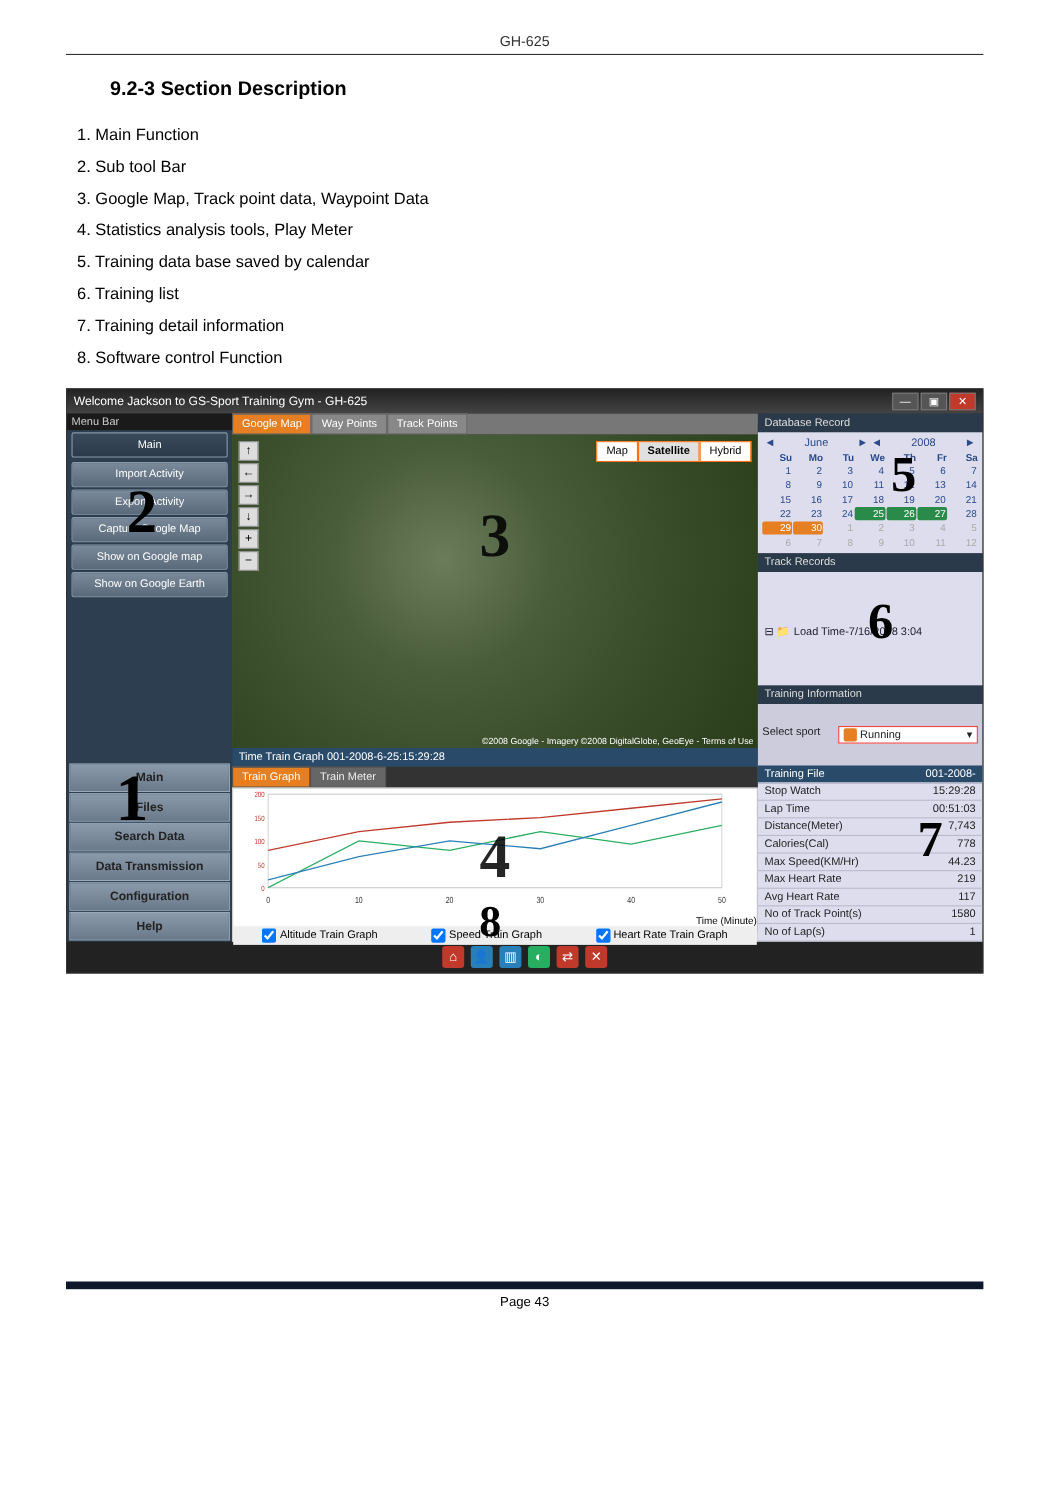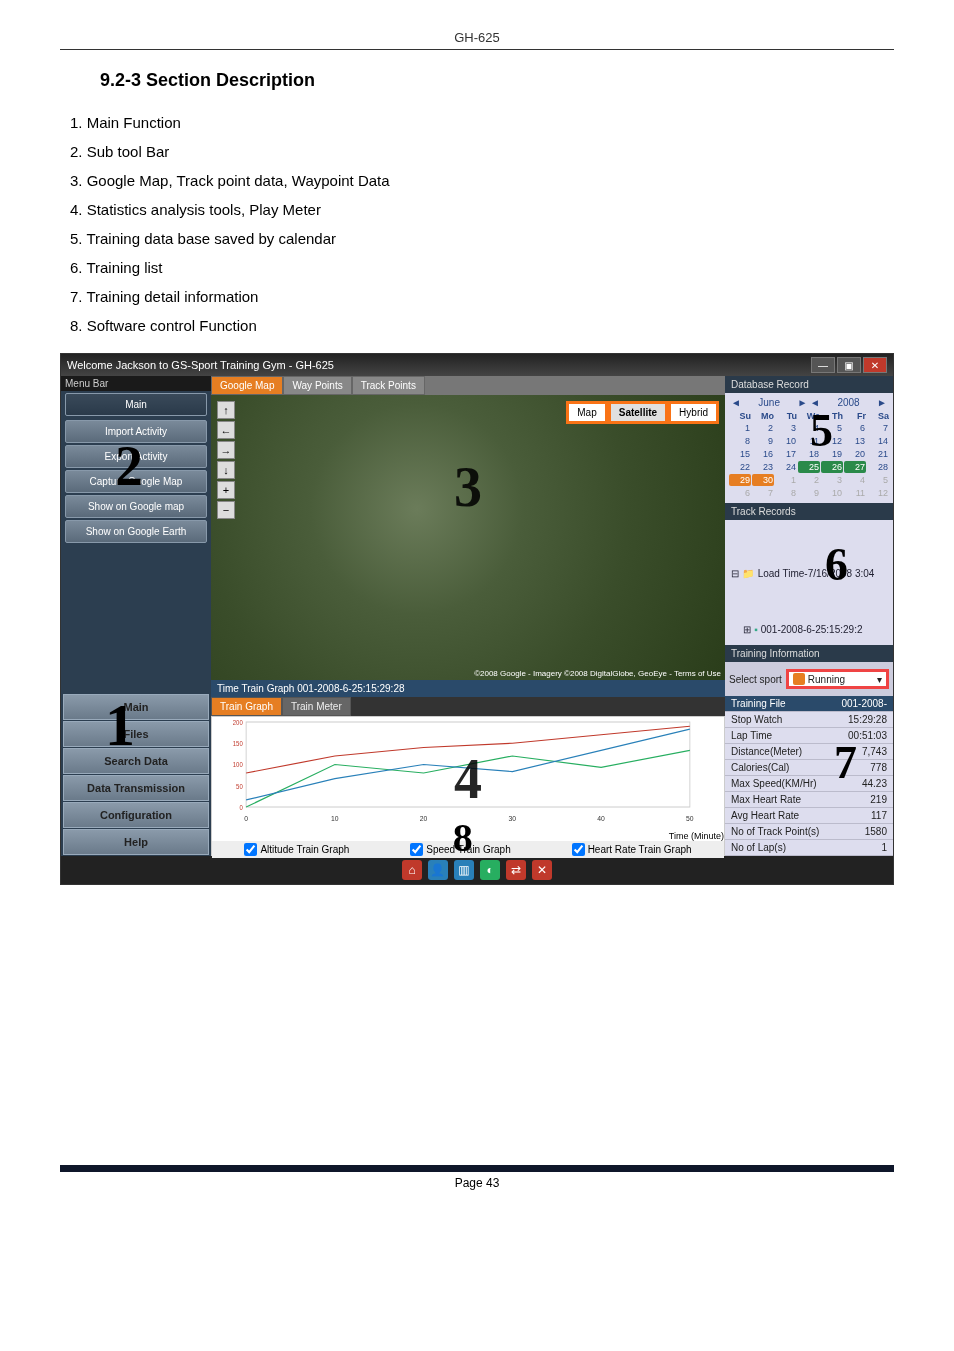--- a/index.html
+++ b/index.html
@@ -27,55 +27,55 @@
 
   .center-col { flex: 1; display: flex; flex-direction: column; background: #333; }
   .map-tabs { background: #777; display: flex; font-size: 10px; }
   .map-tab { padding: 3px 8px; background: #888; color: #fff; border: 1px solid #666; cursor: pointer; }
   .map-tab.active { background: #e67e22; color: #fff; }
   .map-area { flex: 1; position: relative; background: #4a5d3a; overflow: hidden; }
   .satellite-img { width: 100%; height: 100%; background: radial-gradient(circle at 40% 40%, #6b7c5a 0%, #4a5d3a 30%, #3a4d2a 60%, #2a3d1a 100%); position: relative; }
   .map-zoom-controls { position: absolute; top: 6px; left: 6px; display: flex; flex-direction: column; gap: 2px; }
   .zoom-btn { width: 18px; height: 18px; background: #ddd; border: 1px solid #888; font-size: 11px; display: flex; align-items: center; justify-content: center; cursor: pointer; }
   .map-type-btns { position: absolute; top: 6px; right: 6px; display: flex; gap: 0; }
-  .mtype-btn { background: #fff; border: 3px solid #f97316; padding: 3px 8px; font-size: 10px; cursor: pointer; }
+  .mtype-btn { background: #fff; border: 1px solid #f97316; padding: 3px 8px; font-size: 10px; cursor: pointer; }
   .mtype-btn.active { background: #e0e0e0; font-weight: bold; }
   .map-attribution { position: absolute; bottom: 2px; right: 4px; color: #fff; font-size: 8px; }
   .big-num { position: absolute; font-family: "Times New Roman", serif; font-size: 56px; font-weight: bold; color: #000; opacity: 0.85; }
   .big-num.n3 { top: 60px; left: 50%; transform: translateX(-50%); }
 
   .graph-header { background: #2a4a6a; color: #fff; font-size: 10px; padding: 3px 6px; }
   .graph-tabs { display: flex; font-size: 10px; text-align: center; }
   .gtab { padding: 3px 8px; background: #666; color: #eee; border: 1px solid #555; cursor: pointer; }
   .gtab.active { background: #e67e22; color: #fff; }
   .graph-area { background: #fff; height: 140px; position: relative; border: 1px solid #ccc; }
   .chart-svg { width: 100%; height: 110px; }
   .chart-controls { display: flex; justify-content: space-around; font-size: 10px; padding: 2px; background: #eee; }
   .chk { display: flex; align-items: center; gap: 3px; }
   .big-num.n4 { top: 30px; left: 50%; transform: translateX(-50%); }
 
-  .right-col { width: 168px; background: #3a4a5a; display: flex; flex-direction: column; font-size: 10px; color: #222; border-radius: 10px; }
+  .right-col { width: 204px; background: #3a4a5a; display: flex; flex-direction: column; font-size: 10px; color: #222; border-radius: 10px; }
   .right-header { background: #2a3a4a; color: #ddd; padding: 3px 6px; font-size: 10px; }
   .calendar { background: #dde; padding: 4px; }
   .cal-nav { display: flex; justify-content: space-between; align-items: center; font-size: 10px; color: #2a4a8a; margin-bottom: 3px; }
   .cal-nav-btn { cursor: pointer; padding: 0 2px; }
   .cal-grid { display: grid; grid-template-columns: repeat(7, 1fr); gap: 1px; text-align: right; font-size: 9px; }
   .cal-dow { color: #2a4a8a; font-weight: bold; }
   .cal-day { padding: 1px; color: #2a4a8a; cursor: pointer; }
   .cal-day.other { color: #aaa; }
   .cal-day.sel { background: #e67e22; color: #fff; border-radius: 2px; }
   .cal-day.hl { background: #2a8a4a; color: #fff; border-radius: 2px; }
   .tree-area { background: #dde; flex: 1; padding: 4px; font-size: 10px; overflow: hidden; }
   .tree-item { padding: 1px 0 1px 14px; color: #223; white-space: nowrap; cursor: pointer; margin-top: 43px; }
   .tree-root { padding-left: 2px; }
   .folder-icon { color: #e67e22; margin-right: 3px; }
   .file-icon { color: #3a8; margin-right: 3px; }
   .train-info-header { background: #2a3a4a; color: #ddd; padding: 3px 6px; }
-  .sport-select { display: flex; align-items: center; gap: 4px; padding: 7px 4px; background: #ccd; }
-  .sport-dd { background: #fff; border: 3px solid #ef4444; padding: 1px 4px; font-size: 10px; display: flex; align-items: center; gap: 3px; flex: 1; }
+  .sport-select { display: flex; align-items: flex-start; gap: 16px; padding: 20px 4px; background: #ccd; }
+  .sport-dd { background: #fff; border: 1px solid #ef4444; padding: 1px 4px; font-size: 10px; display: flex; align-items: center; gap: 3px; flex: 1; }
   .run-icon { width: 12px; height: 12px; background: #e67e22; border-radius: 2px; }
   .info-table { background: #dde; }
   .info-row { display: flex; justify-content: space-between; padding: 2px 6px; border-bottom: 1px solid #bbc; }
   .info-row.hdr { background: #2a4a6a; color: #fff; }
 
   .statusbar { background: #222; height: 28px; display: flex; align-items: center; justify-content: center; gap: 6px; }
   .status-icon { width: 20px; height: 20px; border-radius: 3px; display: flex; align-items: center; justify-content: center; font-size: 12px; cursor: pointer; }
 
   .overlay-num { position: absolute; font-family: "Times New Roman", serif; font-weight: bold; color: #000; pointer-events: none; }
 

